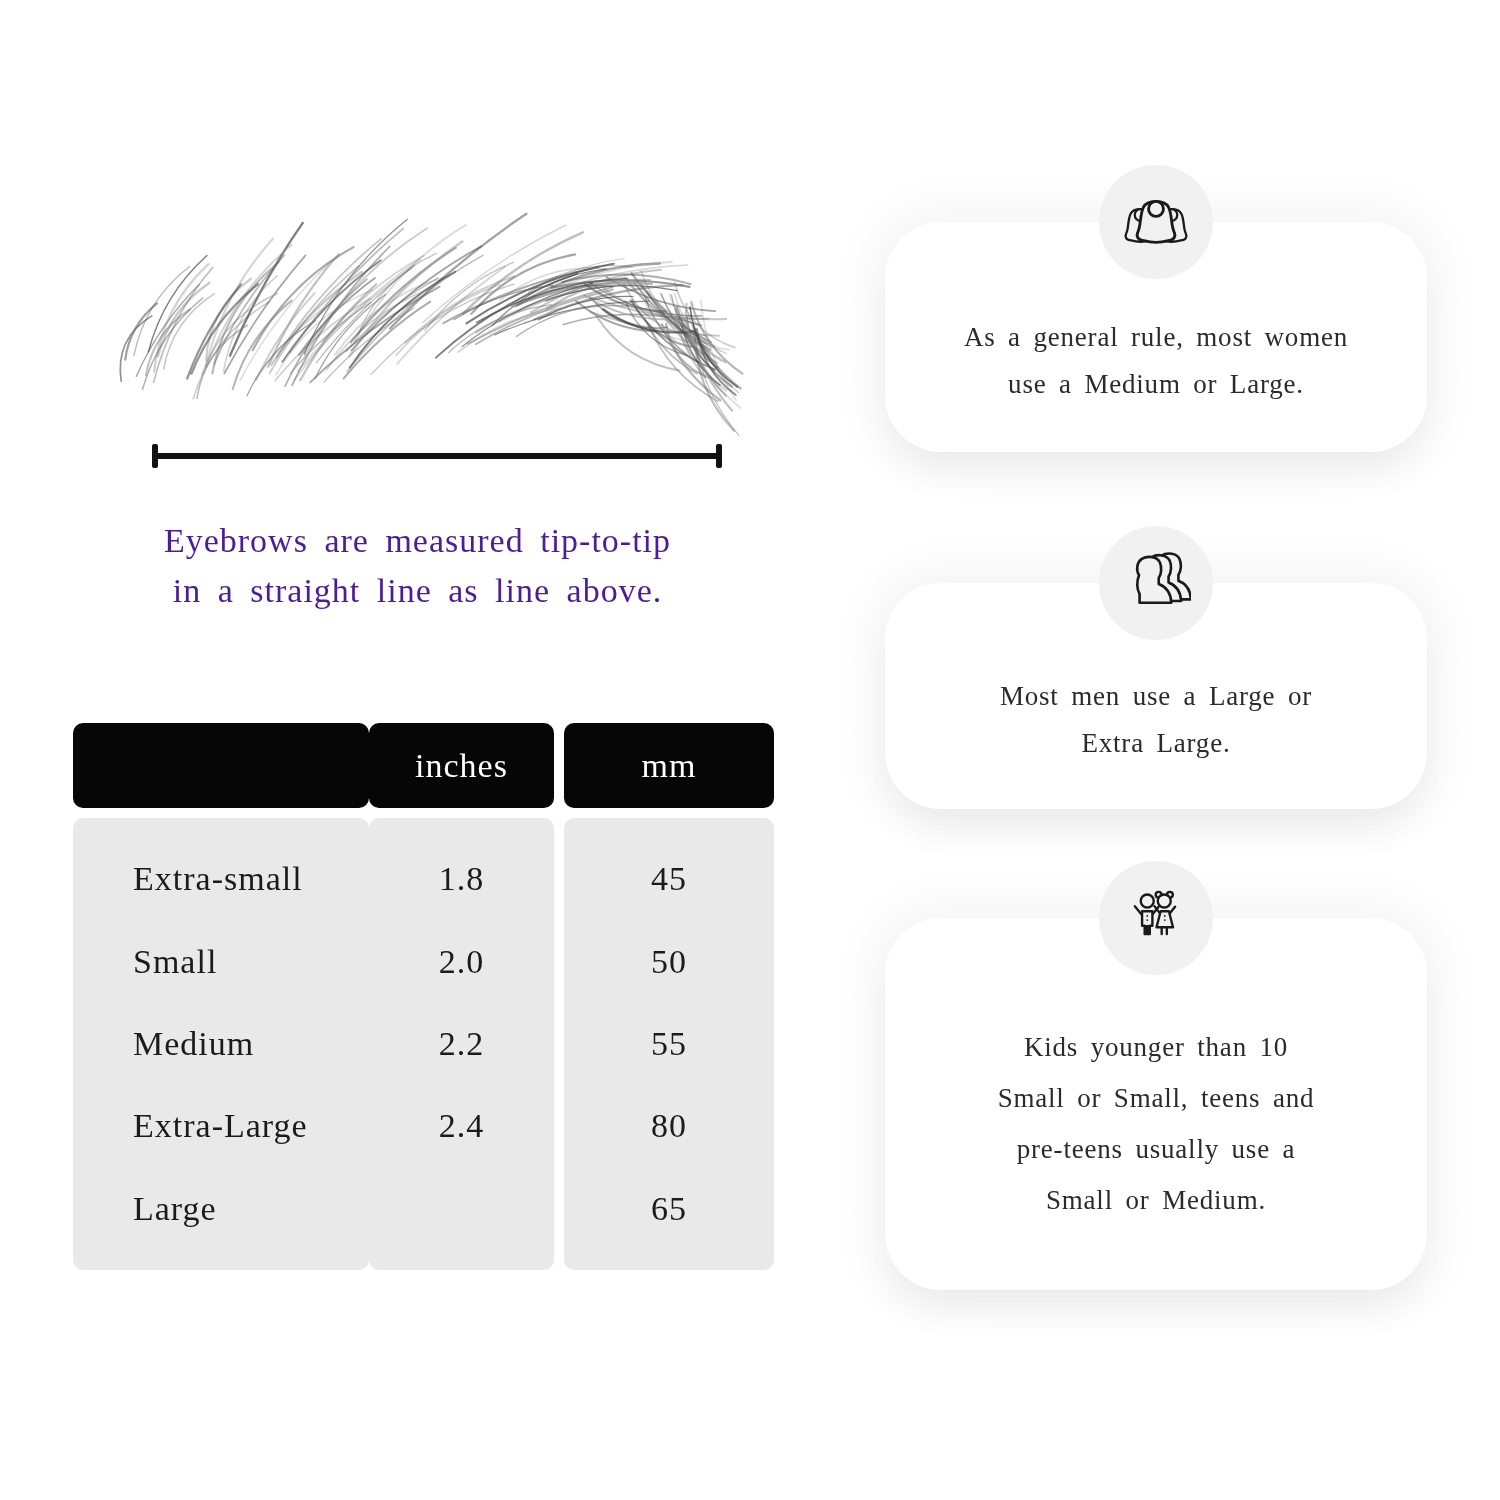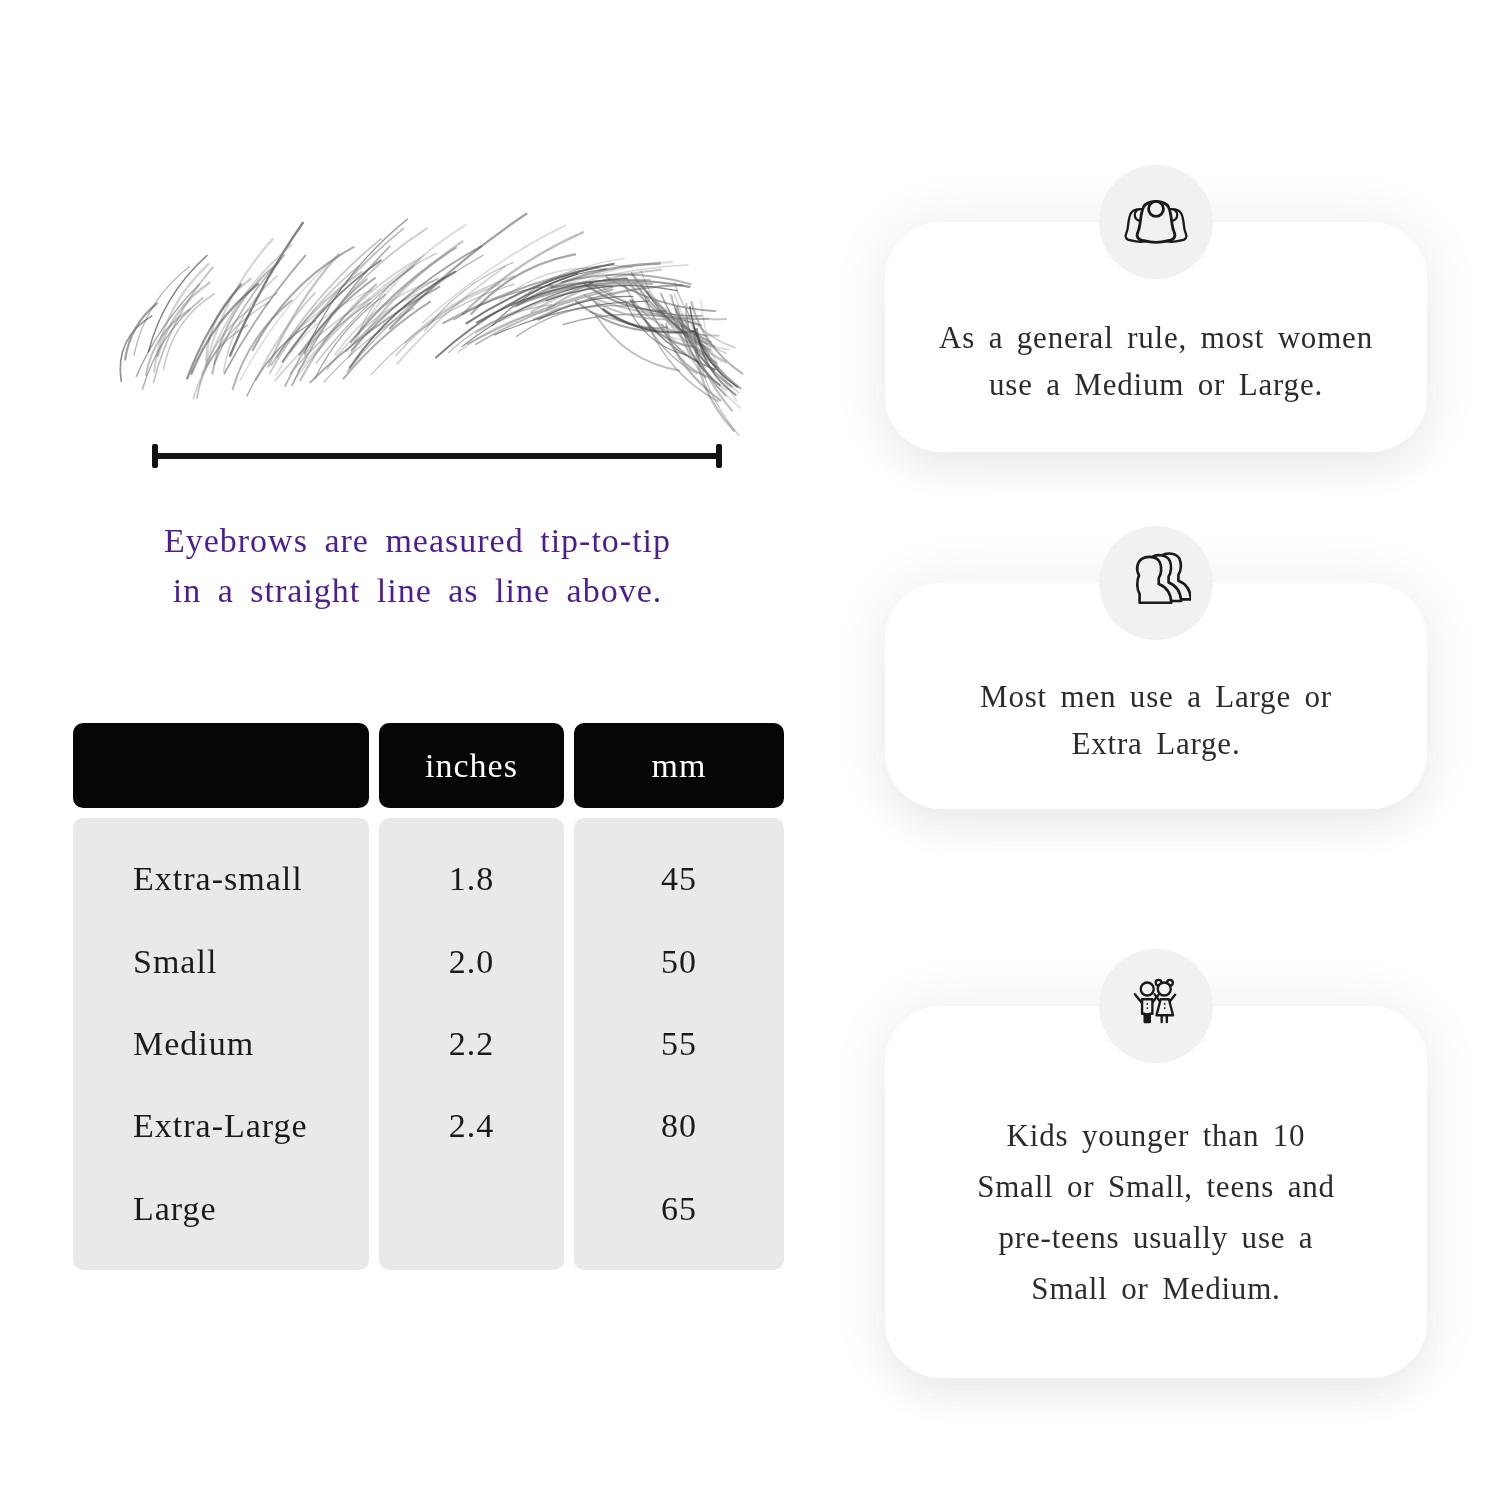--- a/index.html
+++ b/index.html
@@ -18,49 +18,49 @@
     font-size:34px;line-height:50px;letter-spacing:1px;word-spacing:7px;color:#4c1d95;
   }
   
   .size-table{position:absolute;left:73px;top:723px;width:728px;}
   .trow{display:flex;}
   .thead .hcell{
     background:#060606;color:#ffffff;height:85px;border-radius:10px;
     display:flex;align-items:center;justify-content:center;
     font-size:34px;letter-spacing:1px;word-spacing:4px;
   }
-  .col-a{width:296px;margin-right:10px;}
+  .col-a{width:296px;}
   .col-b{width:185px;margin-right:10px;}
   .col-c{width:210px;}
   .tbody{margin-top:10px;}
   .bcol{background:#e9e9e9;border-radius:10px;padding:20px 0;}
   .tcell{
     height:82.4px;display:flex;align-items:center;justify-content:center;
     font-size:34px;letter-spacing:1px;color:#1b1b1b;
   }
   .bcol.labels .tcell{justify-content:flex-start;padding-left:60px;box-sizing:border-box;}
   
   .card{
     position:absolute;left:885px;width:542px;background:#ffffff;border-radius:56px;
     box-shadow:0 0 46px 16px rgba(0,0,0,0.045), 0 26px 40px -8px rgba(0,0,0,0.05);
   }
   .card-1{top:222px;height:230px;}
   .card-2{top:583px;height:226px;}
-  .card-3{top:1006px;height:372px;}
+  .card-3{top:918px;height:372px;}
   .icon-circle{
     position:absolute;top:-57px;left:50%;margin-left:-57px;width:114px;height:114px;
     border-radius:50%;background:#f1f1f1;z-index:2;
     display:flex;align-items:center;justify-content:center;
   }
   .card-body{
     position:absolute;left:0;right:0;top:0;bottom:0;
     display:flex;flex-direction:column;align-items:center;justify-content:center;
     padding:55px 30px 8px 30px;box-sizing:border-box;text-align:center;
   }
-  .card-line{font-size:31px;line-height:47px;letter-spacing:0.8px;word-spacing:5px;color:#2b2b2b;white-space:nowrap;}
+  .card-line{font-size:27px;line-height:47px;letter-spacing:0.8px;word-spacing:5px;color:#2b2b2b;white-space:nowrap;}
   .card-3 .card-line{line-height:51px;}
   .card-3 .card-body{padding-top:48px;}
 </style>
 </head>
 <body>
 
 <div class="page">
 
   <div class="brow-figure">
     <svg id="brow-svg" width="632" height="225" viewBox="0 0 632 225">

